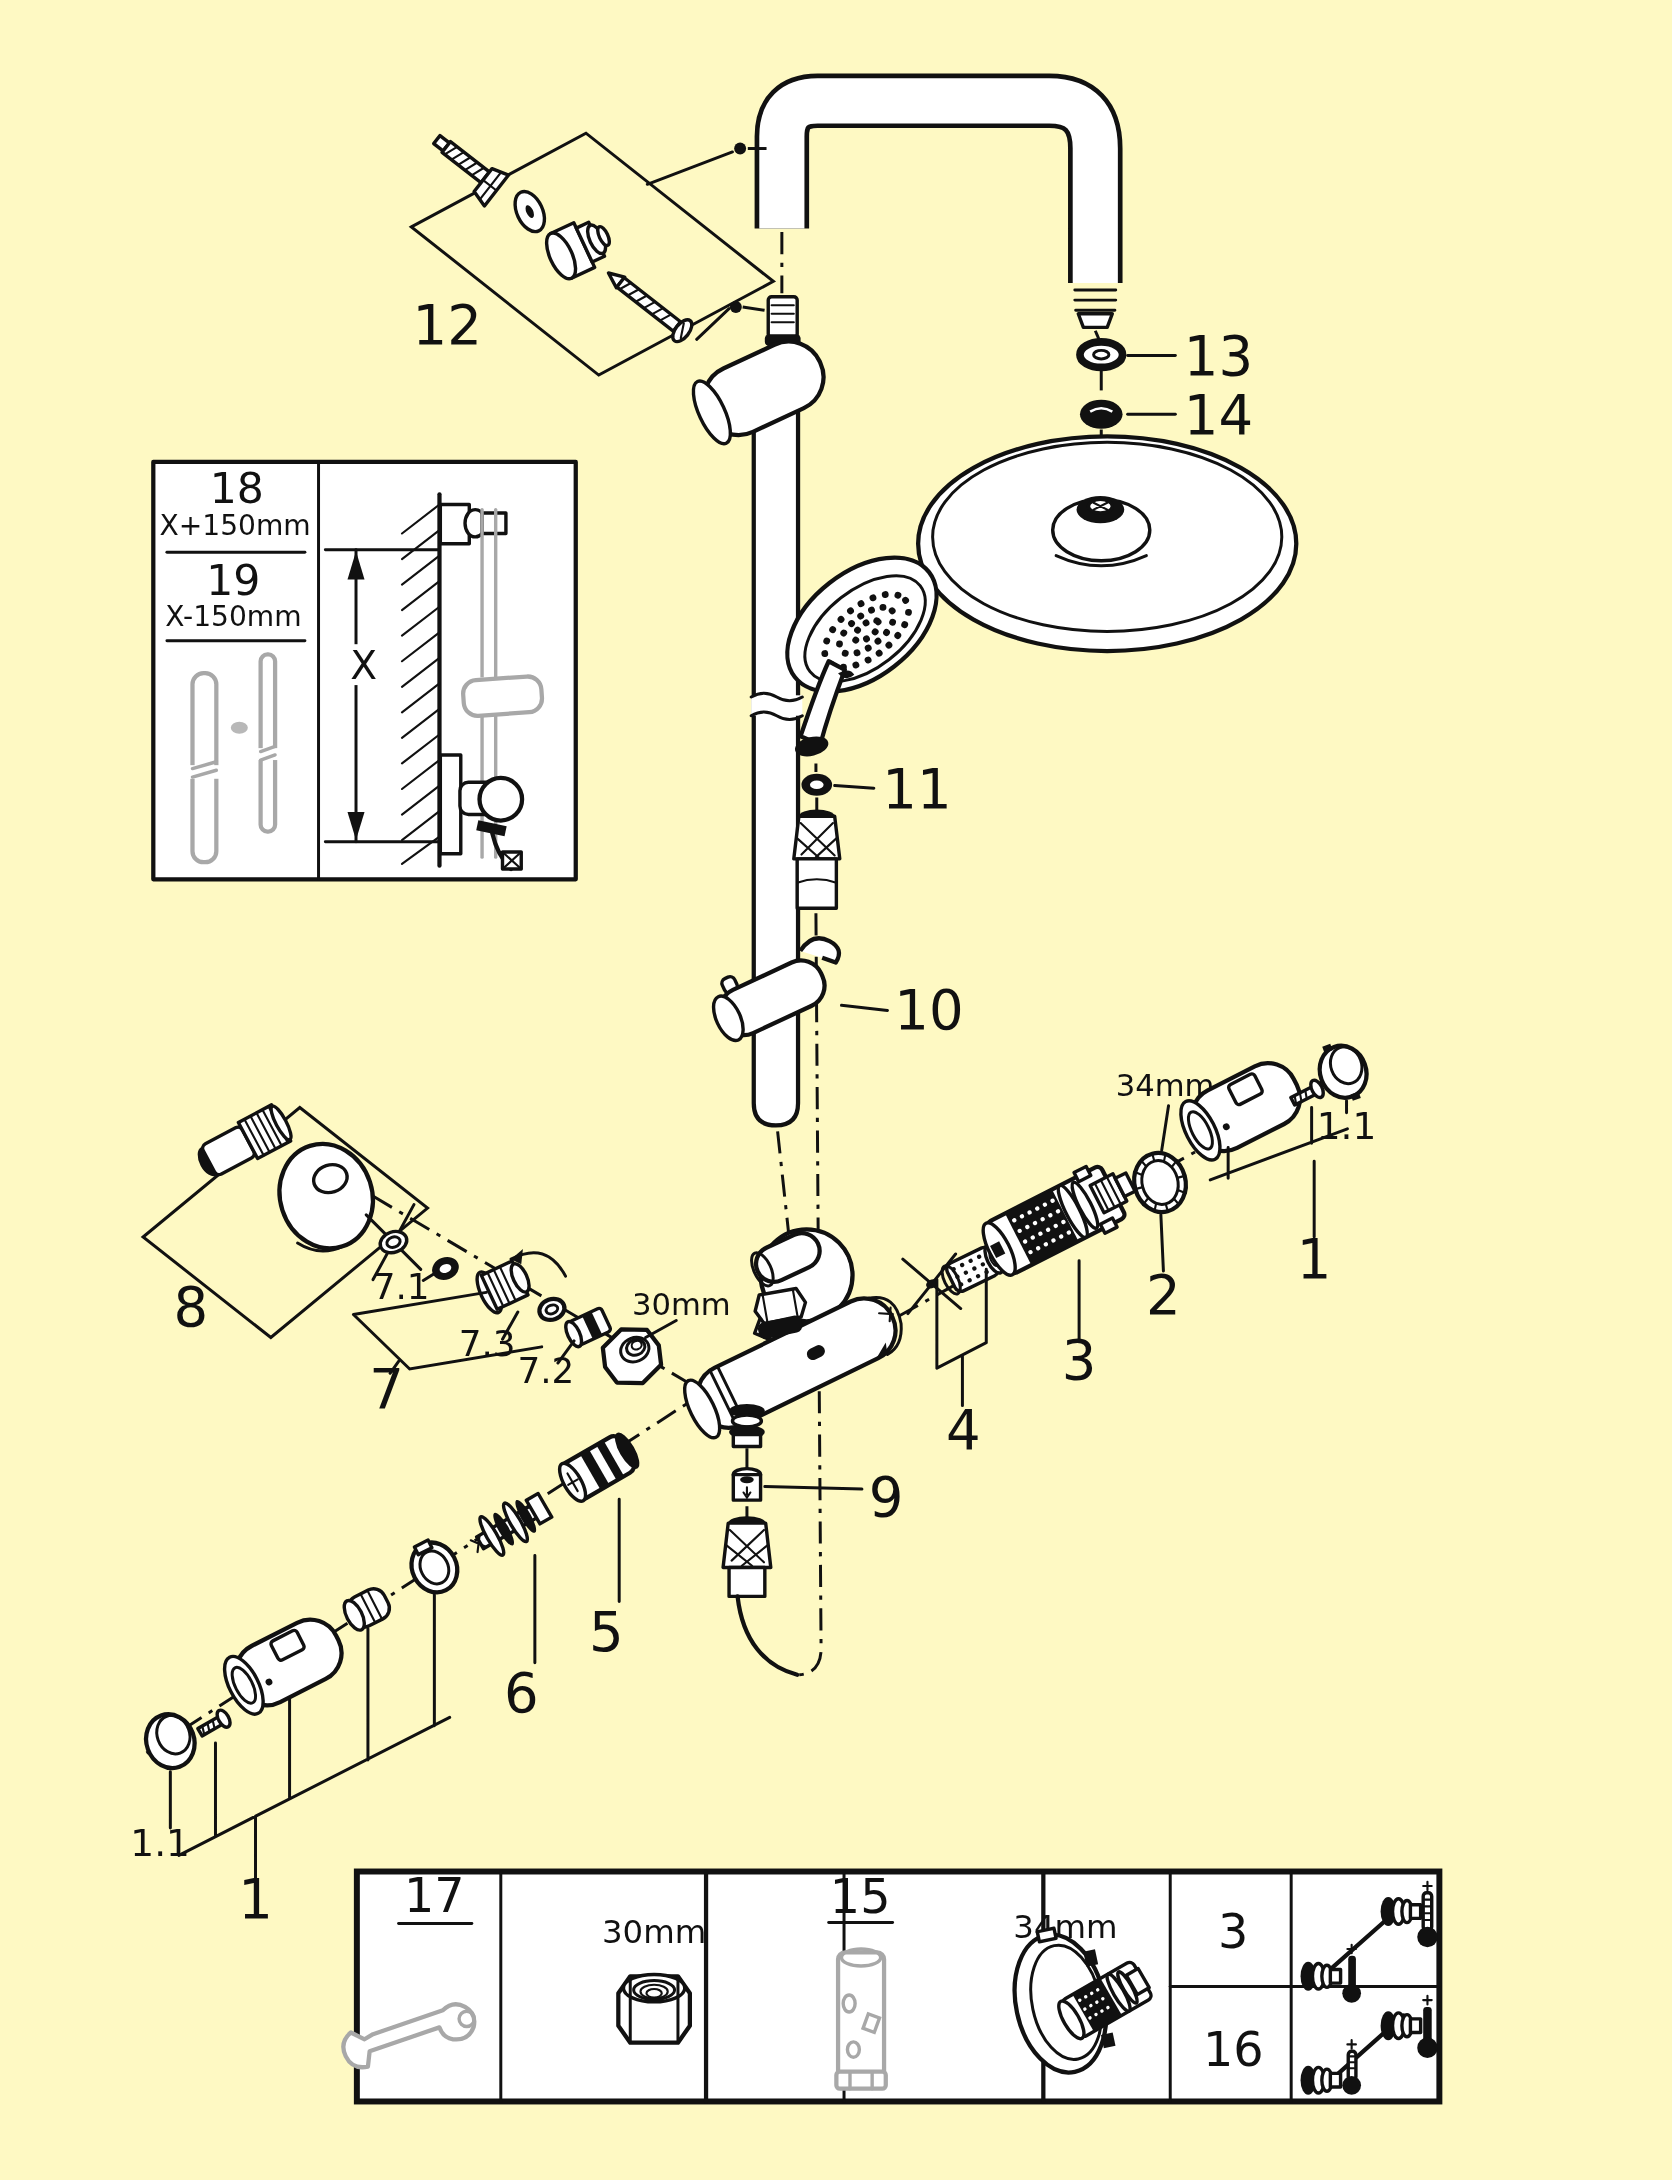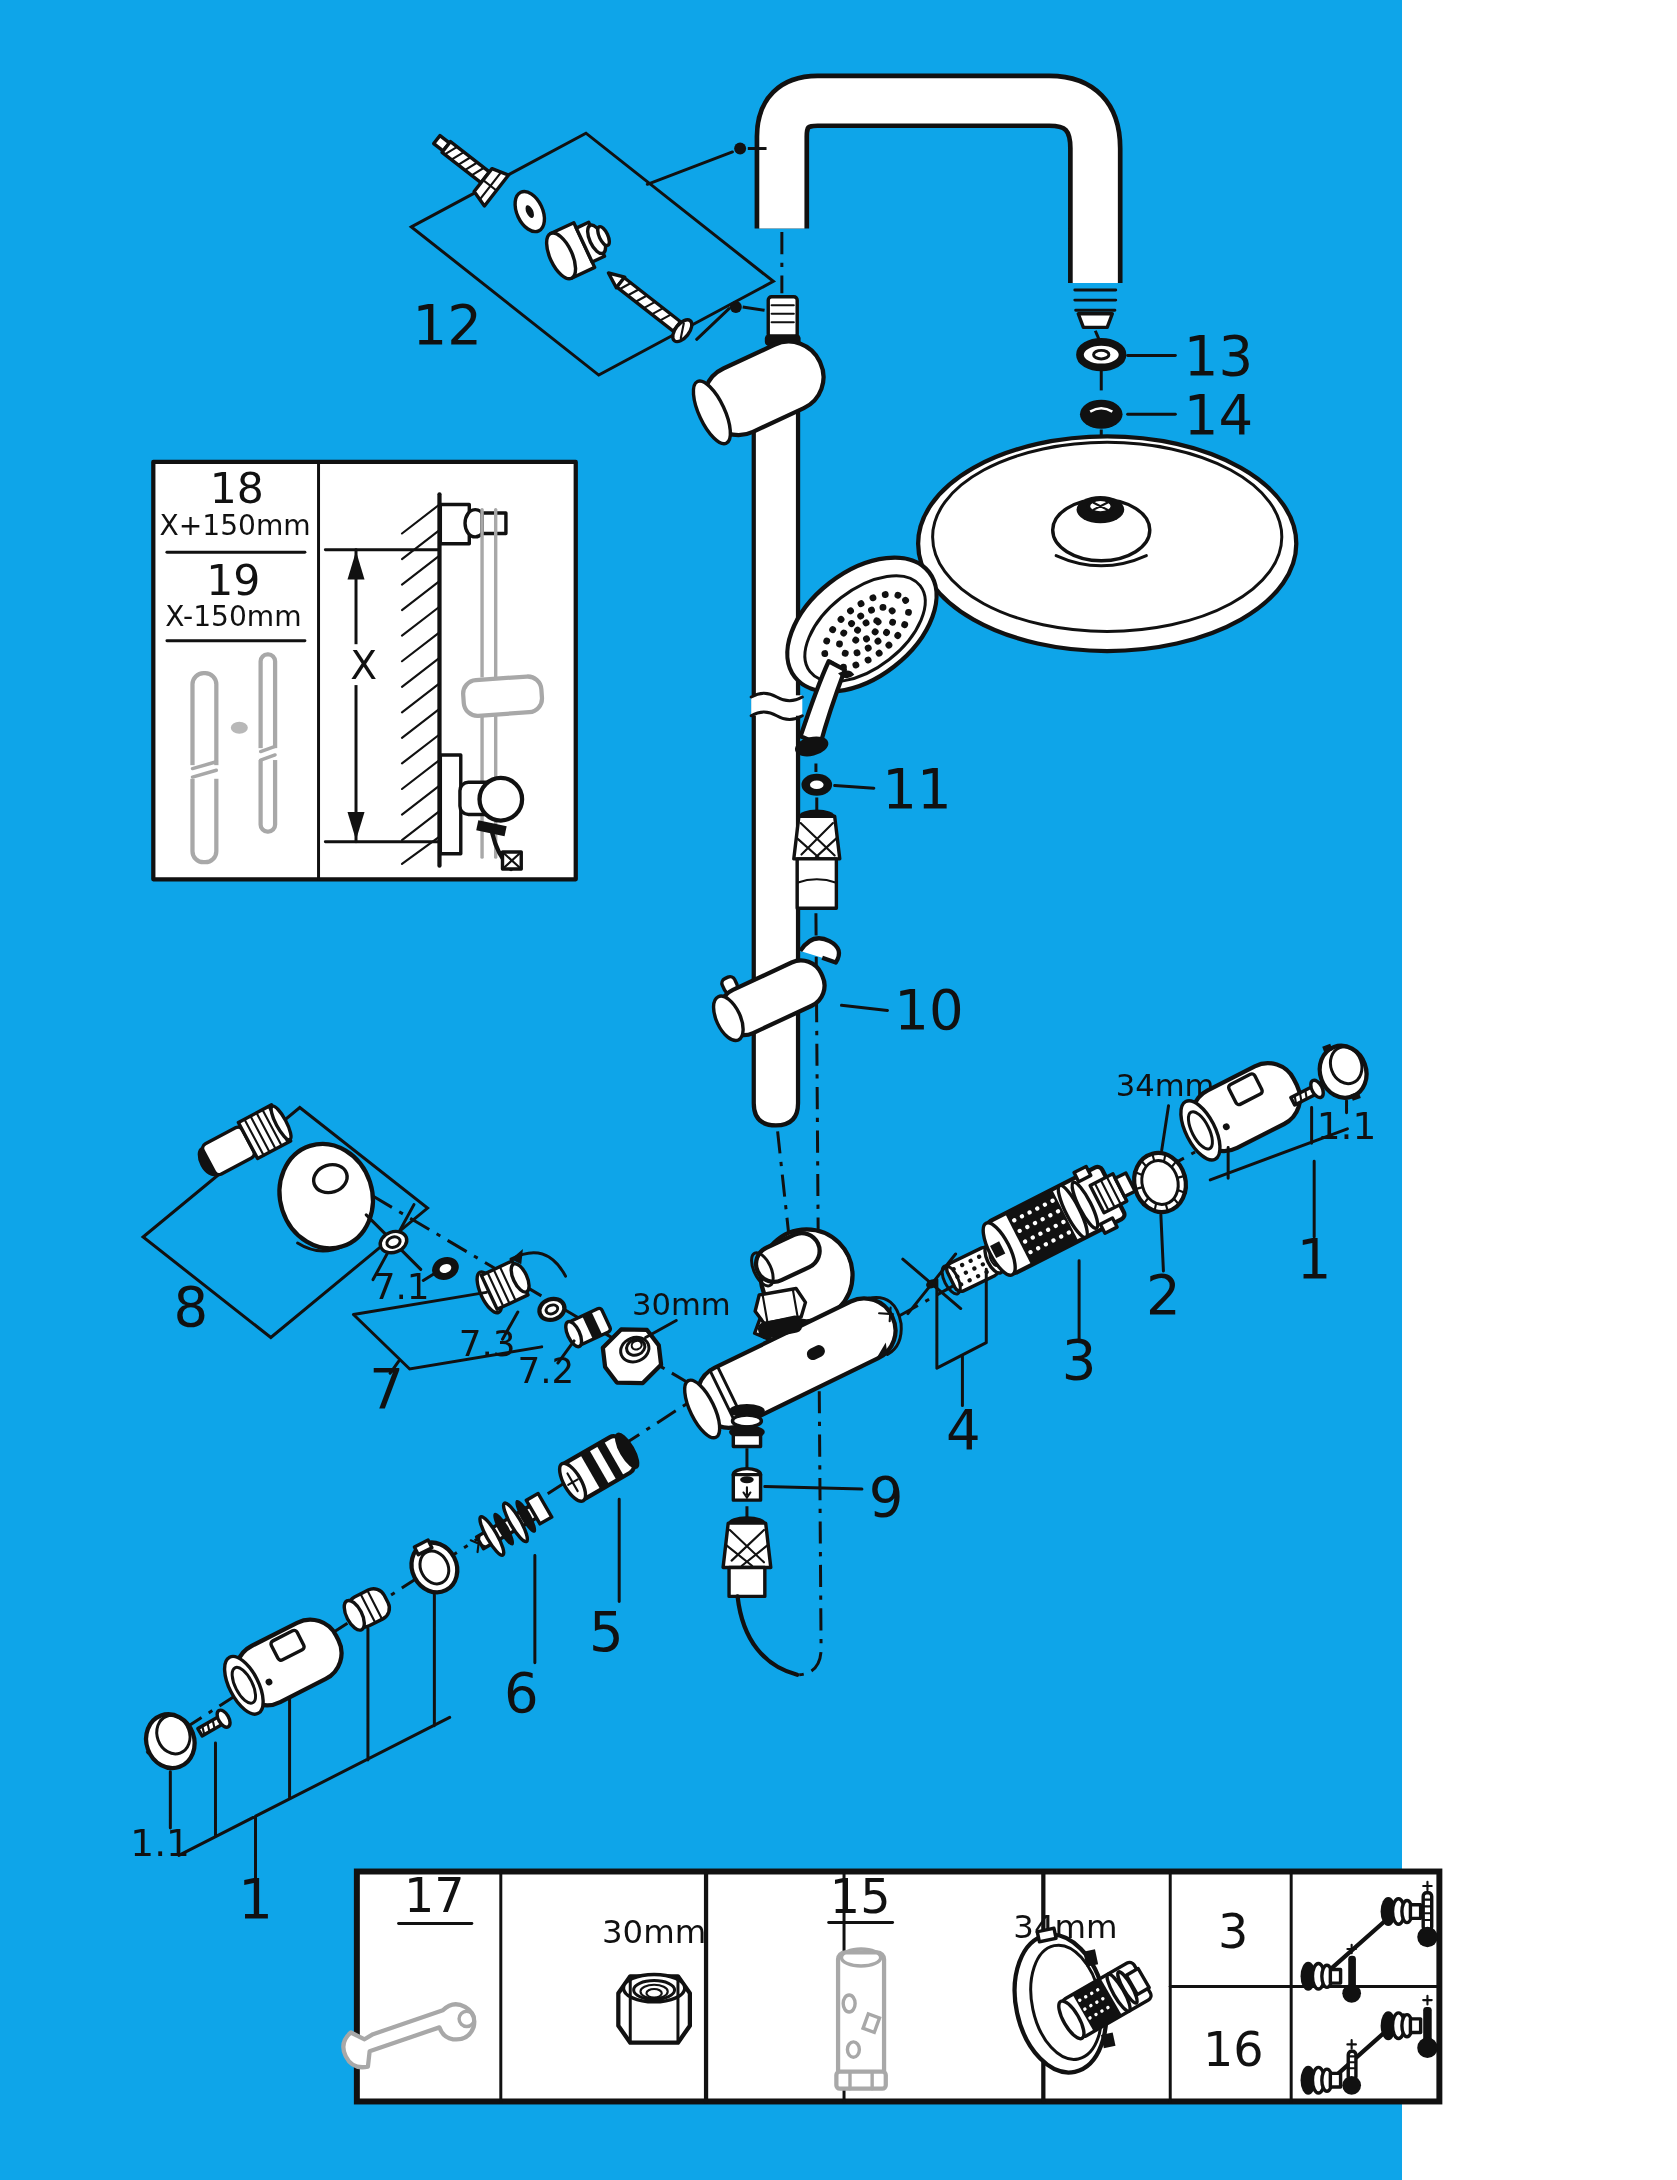--- a/index.html
+++ b/index.html
@@ -1,16 +1,16 @@
 <!DOCTYPE html>
 <html style="font-size:13.6px"><head>
 <meta charset="utf-8">
 <style>
   html,body{margin:0;padding:0;background:#fff;}
-  #stage{width:1402px;height:2181px;position:relative;background:#0ea5e9;text-align:center;}
+  #stage{width:1672px;height:2181px;position:relative;background:#fef9c3;text-align:center;}
   svg{display:block;}
   text{font-family:"DejaVu Sans","Liberation Sans",sans-serif;fill:#111;}
   .t64{font-size:64px}.t56{font-size:56px}.t50{font-size:50px}.t46{font-size:46px}
   .t44{font-size:44px}.t42{font-size:42px}.t38{font-size:38px}.t36{font-size:36px}.t33{font-size:33px}
   .ln{fill:none;stroke:#111;stroke-width:5;stroke-linecap:round;stroke-linejoin:round}
   .ln3{fill:none;stroke:#111;stroke-width:3.5;stroke-linecap:round}
   .ln2{fill:none;stroke:#111;stroke-width:2.5;stroke-linecap:round}
   .w{fill:#fff;stroke:#111;stroke-width:5;stroke-linejoin:round}
   .w4{fill:#fff;stroke:#111;stroke-width:4;stroke-linejoin:round}
   .d{fill:#111;stroke:none}

